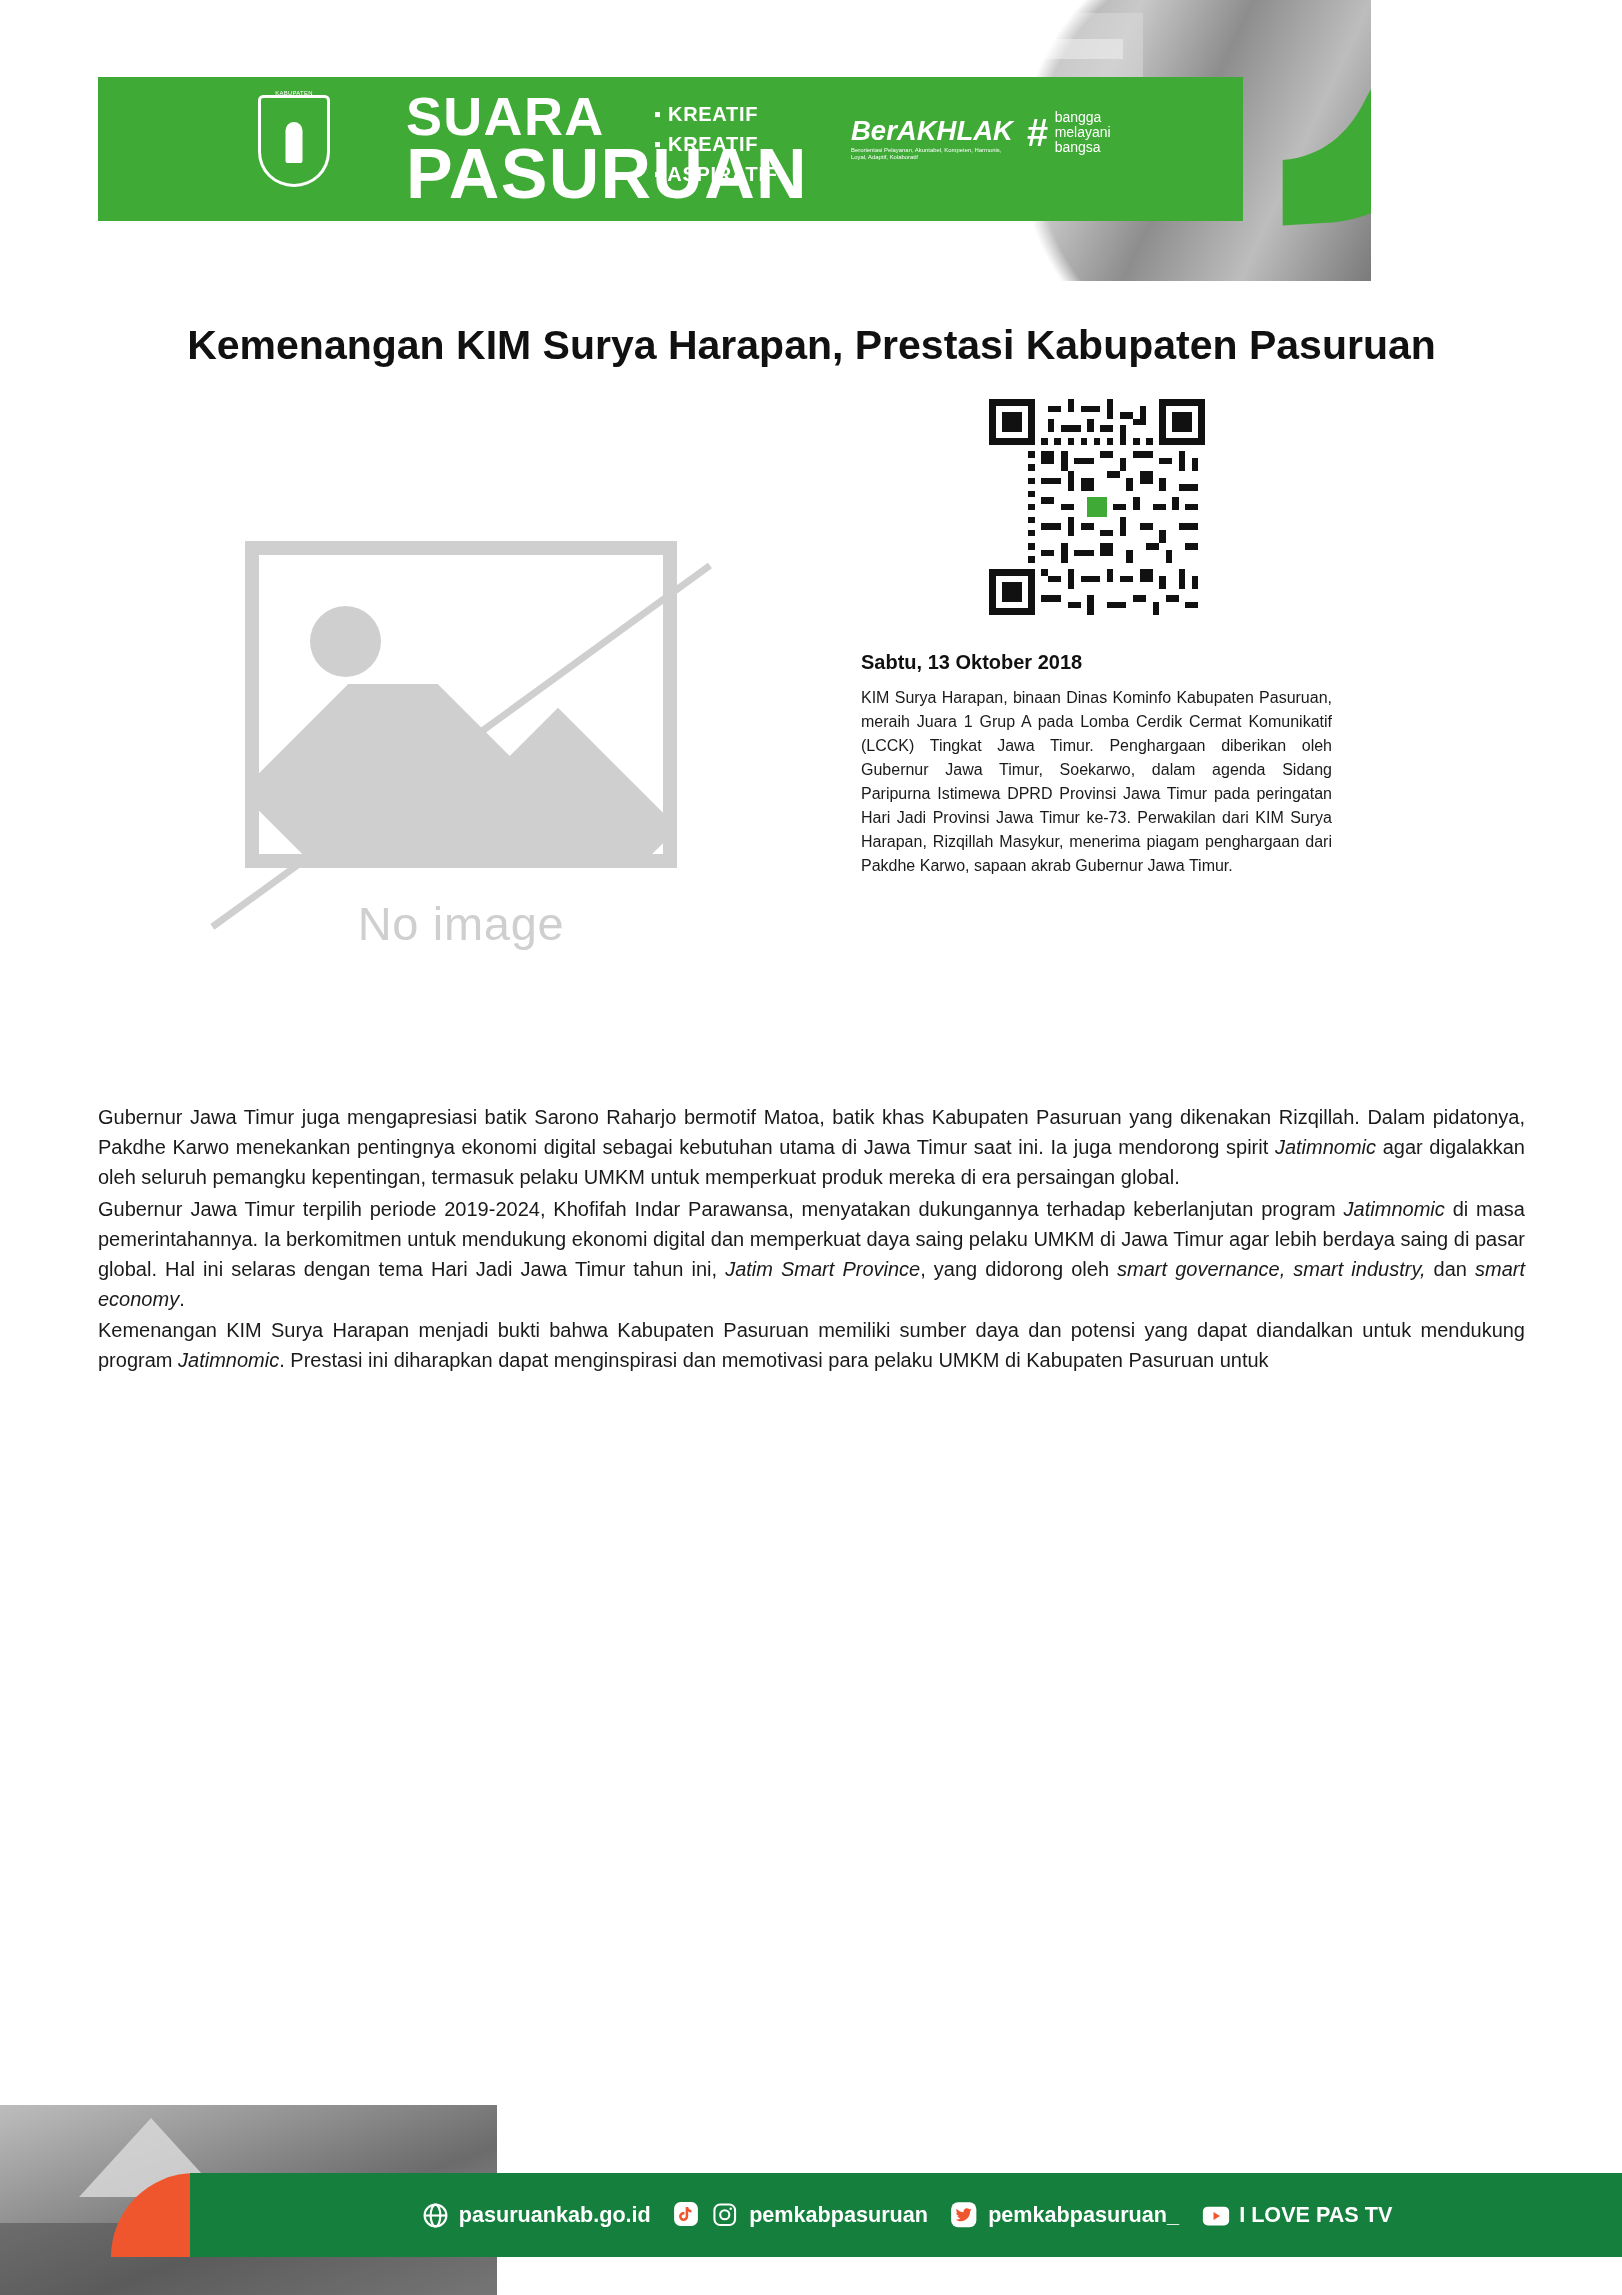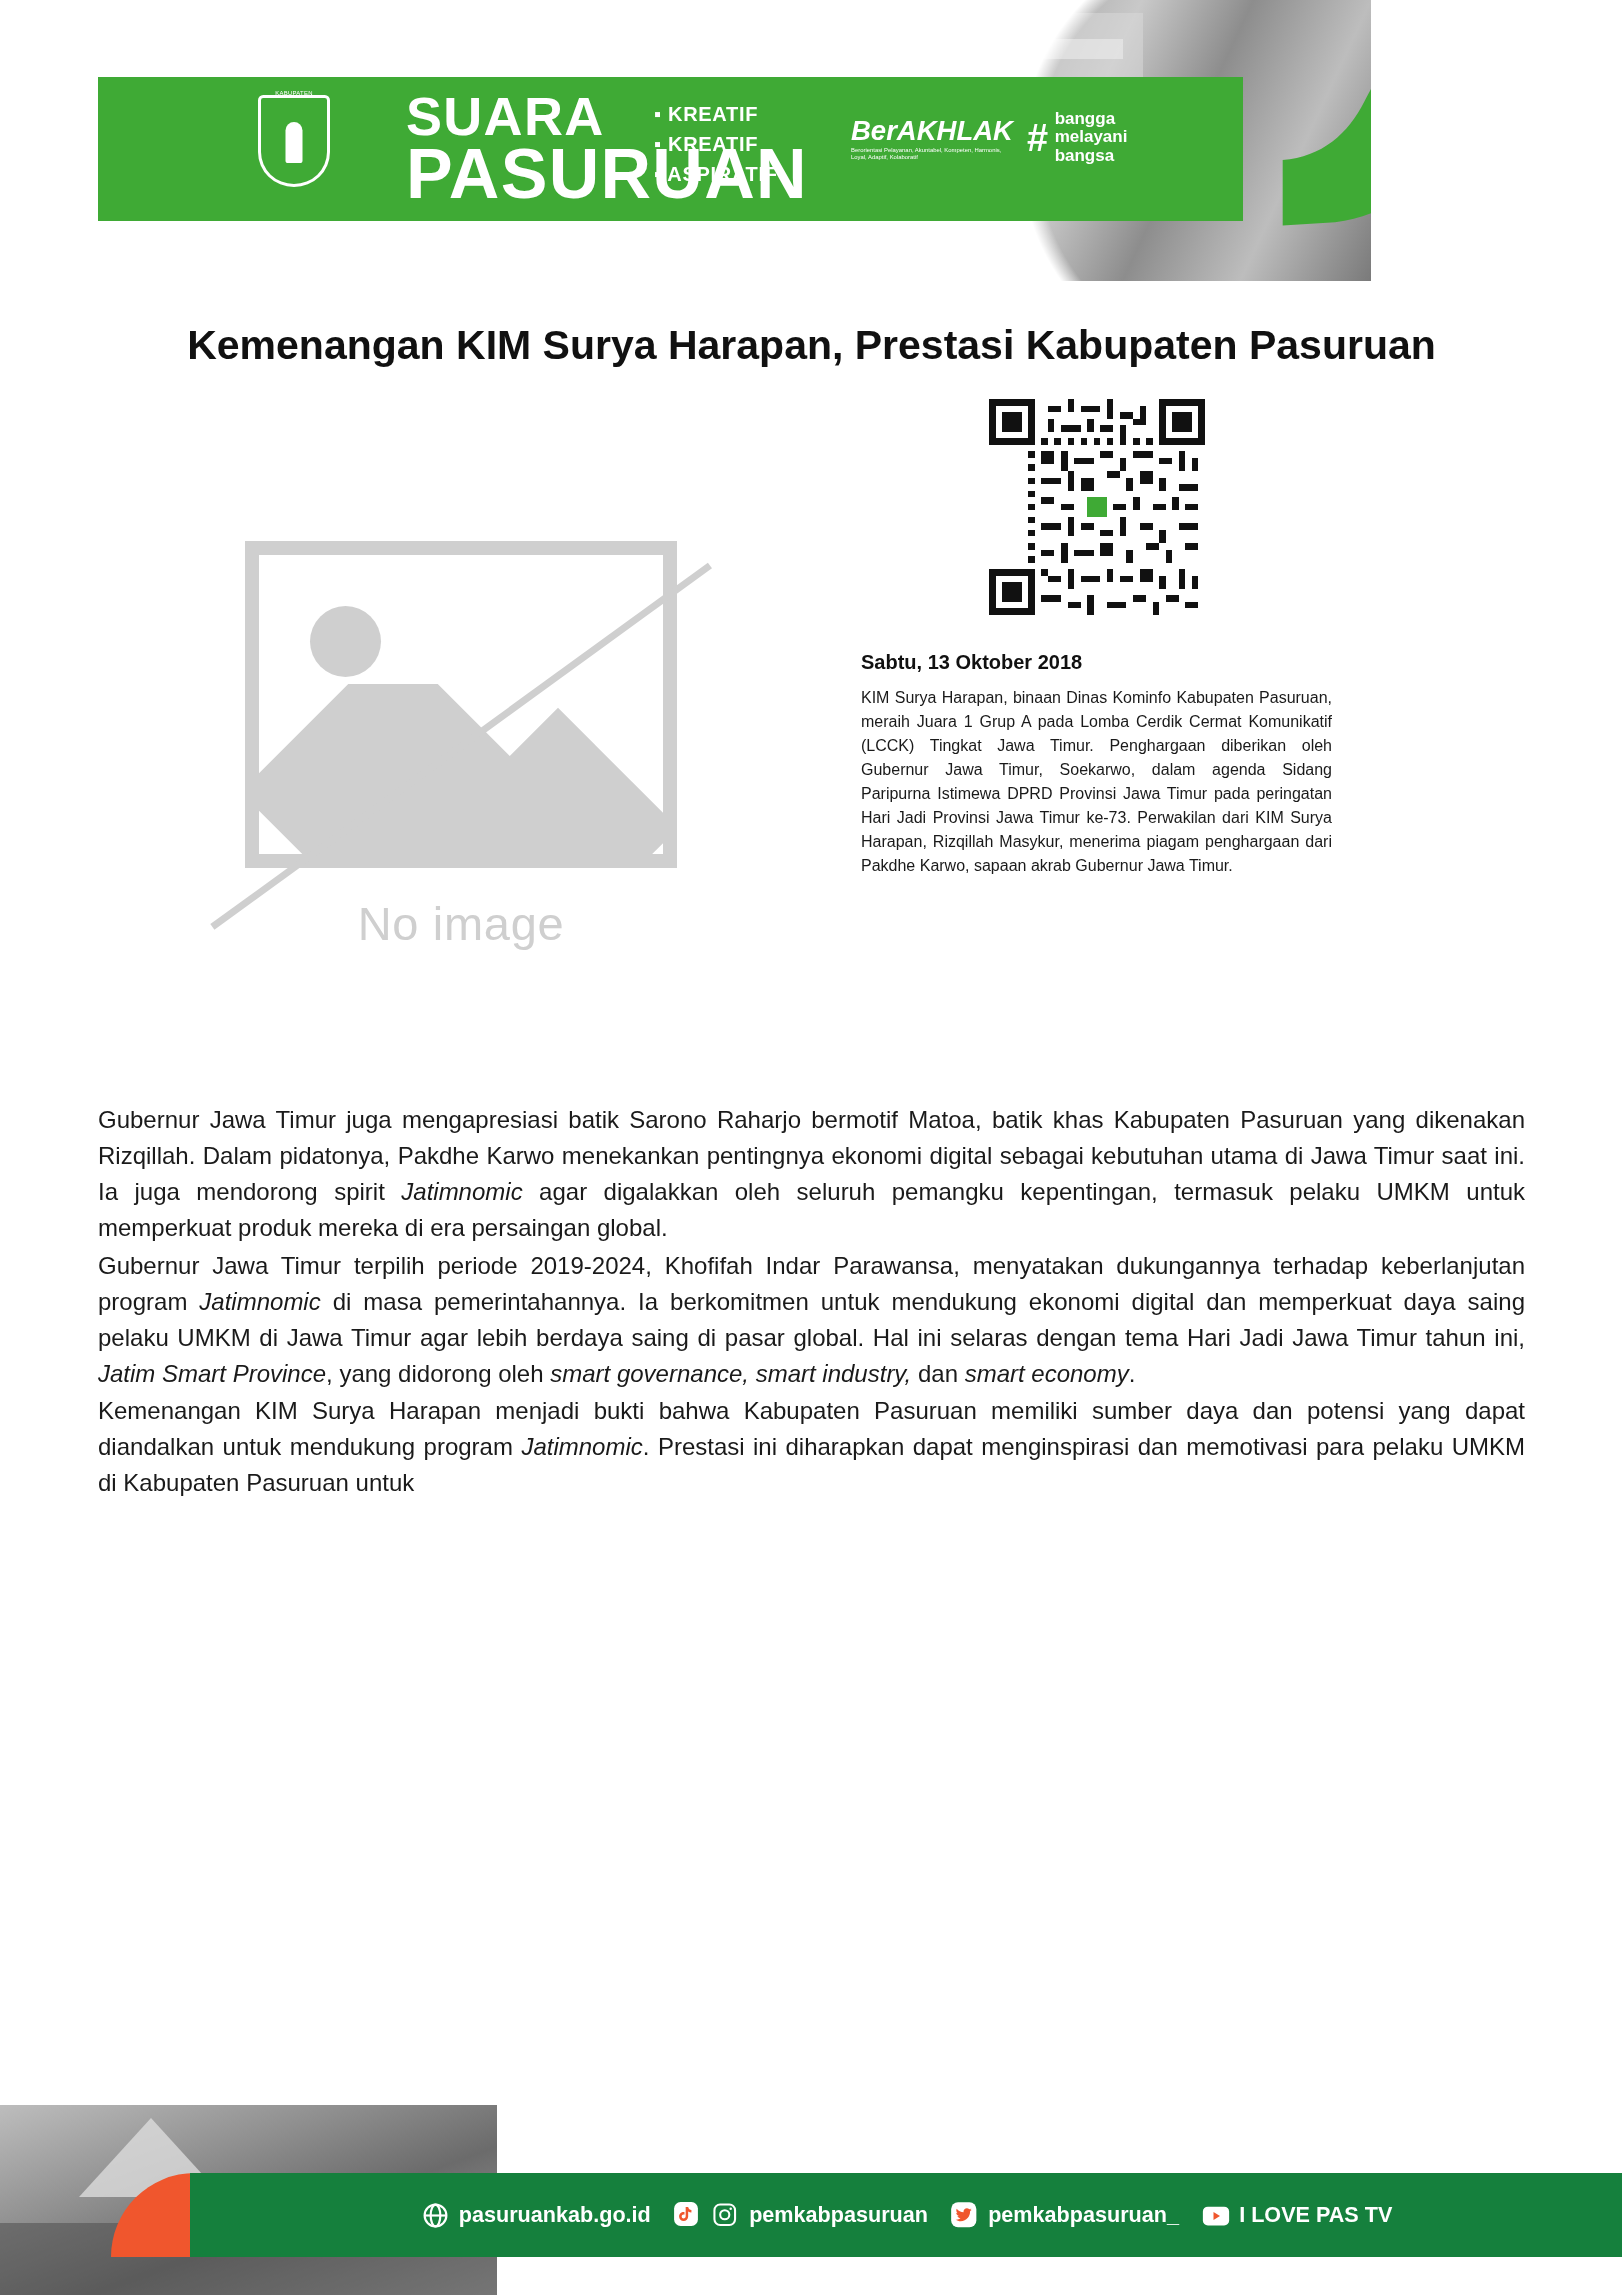--- a/index.html
+++ b/index.html
@@ -164,22 +164,22 @@
     display: flex;
     align-items: center;
     gap: 6.5px;
   }
   .bangga .hash {
     font-size: 38px;
     font-weight: bold;
     line-height: 1;
   }
   .bangga .stack {
-    font-size: 17px;
-    font-weight: bold;
+    font-size: 14px;
+    font-weight: normal;
     line-height: 1.08;
   }
 
   
   .title {
     margin: 39px 98px 0 98px;
     text-align: center;
     font-size: 41px;
     font-weight: bold;
     line-height: 1.22;
@@ -289,21 +289,21 @@
     margin-top: 36px;
   }
   .lead {
     font-size: 16px;
     line-height: 1.5;
     text-align: justify;
     color: #1a1a1a;
   }
   .fulltext {
     margin: 9.2px 98px 0 98px;
-    font-size: 24px;
+    font-size: 20px;
     line-height: 1.5;
     text-align: justify;
     color: #1a1a1a;
   }
   .fulltext p { margin: 0 0 1.3px 0; }
   .fulltext em { font-style: italic; }
 
   
   .footer {
     position: absolute;

